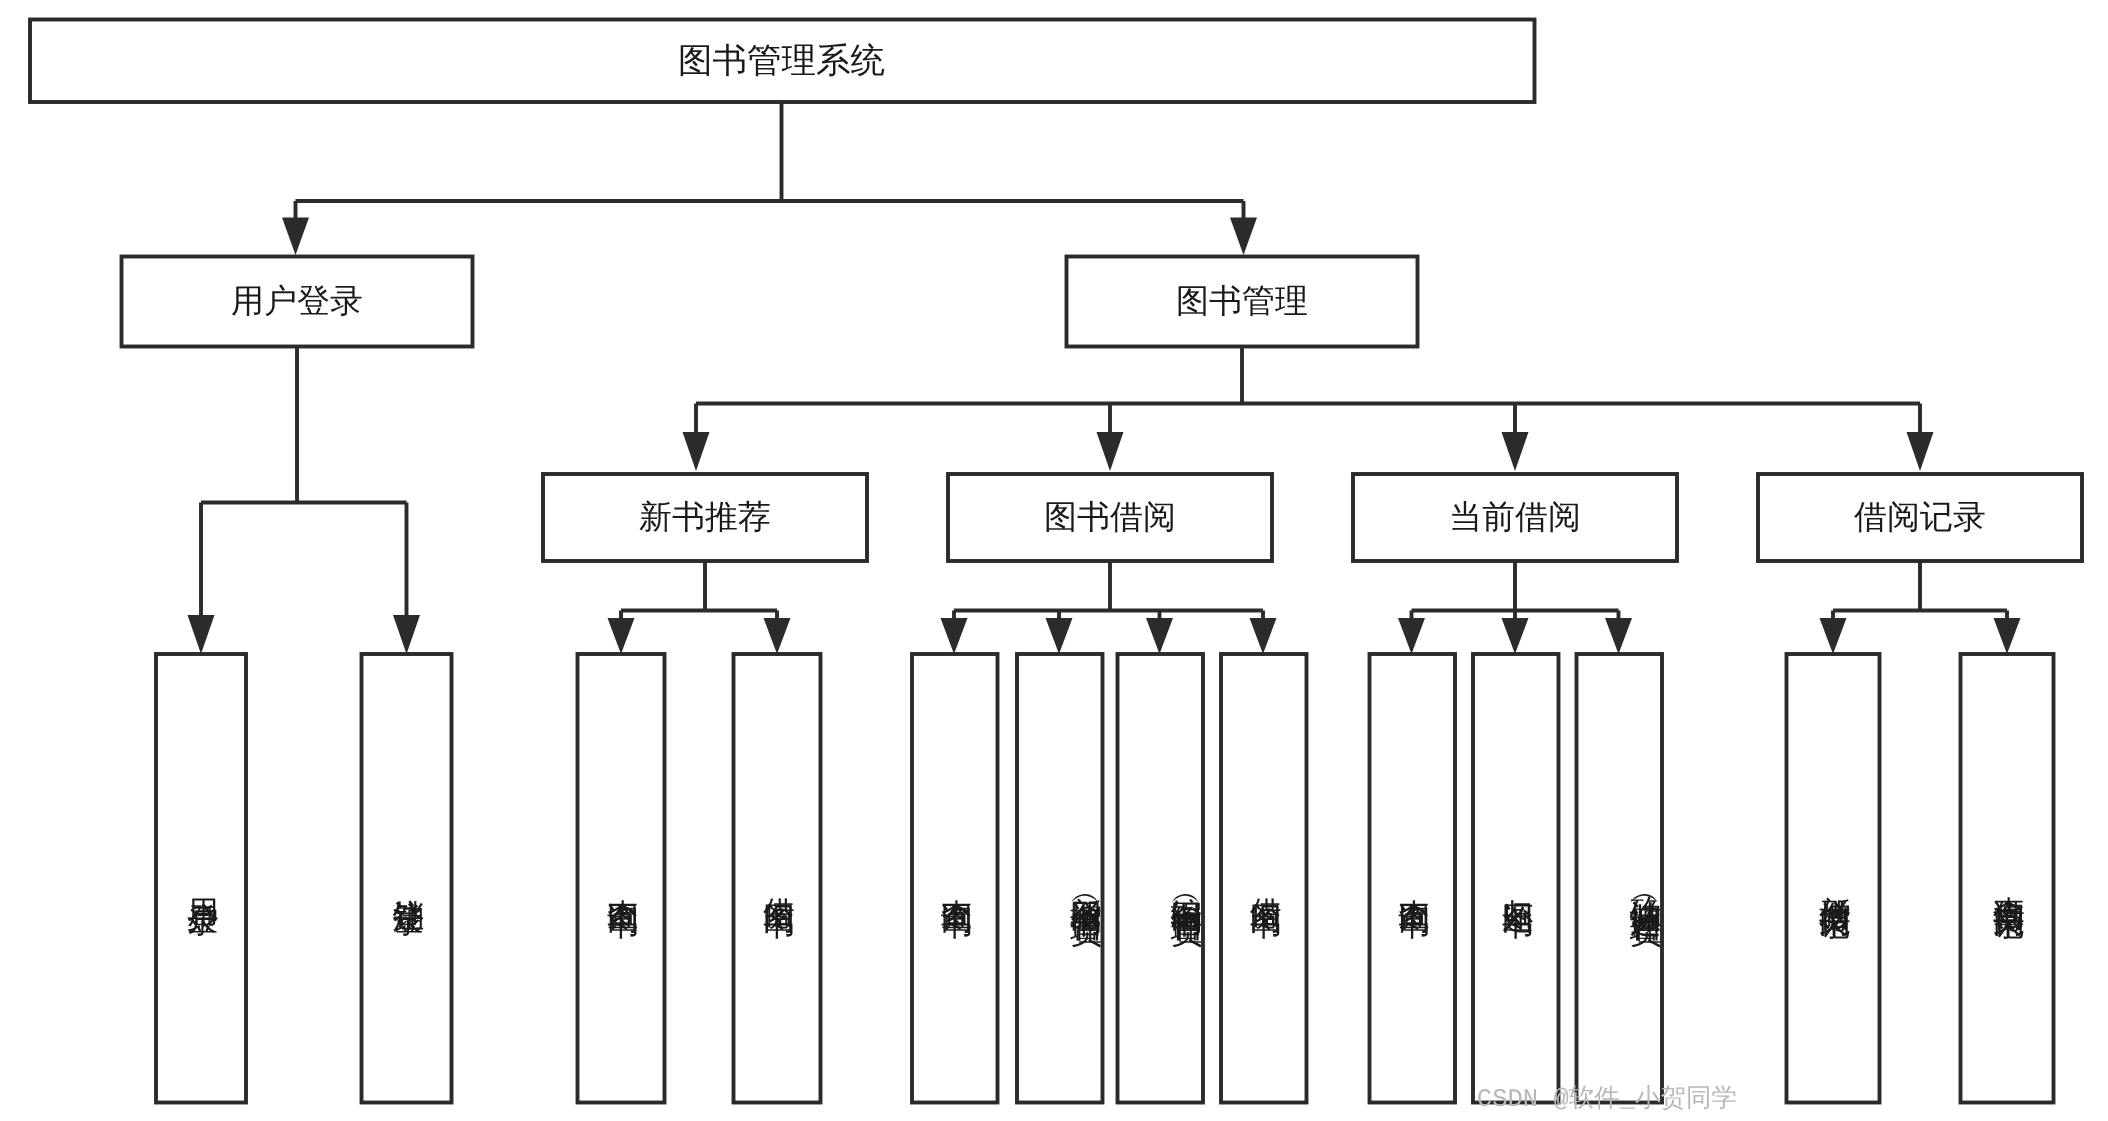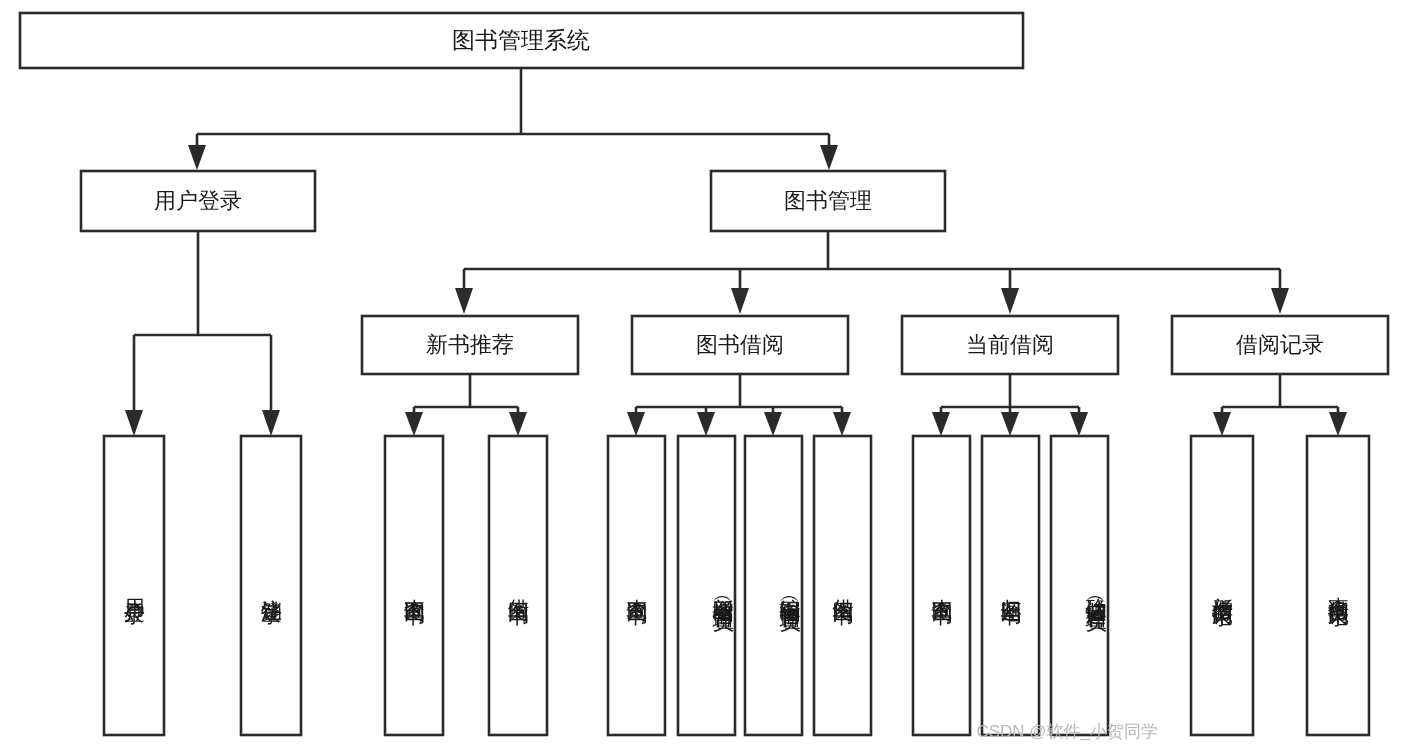--- a/index.html
+++ b/index.html
@@ -71,21 +71,21 @@
     justify-content: center;
     pointer-events: none;
   }
   .leaf-label.centered {
     align-items: center;
   }
   .watermark {
     position: absolute;
     right: 8px;
     bottom: 4px;
-    font-family: Liberation Sans, sans-serif;
+    font-family: Liberation Mono, monospace;
     font-size: 17px;
     color: #b8b8b8;
     white-space: nowrap;
     user-select: none;
   }
 </style>
 </head>
 <body>
 
 <div id="diagram-root">

